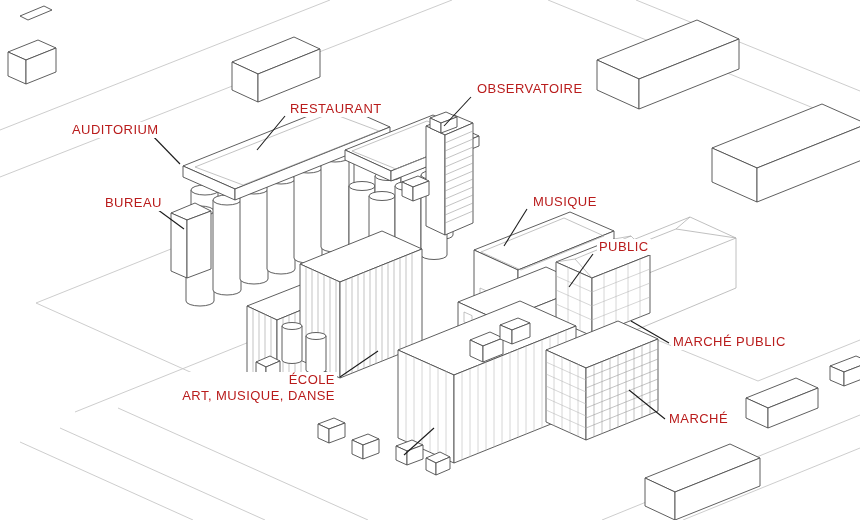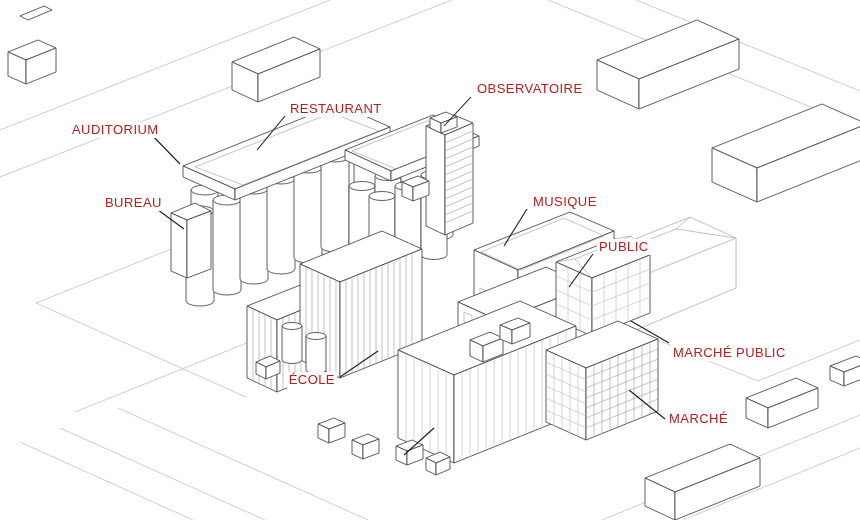--- a/index.html
+++ b/index.html
@@ -257,19 +257,20 @@
     <path class="leader" d="M404,455 L434,428"></path>
   </g>
 </svg>
 
 <div class="lbl" style="left:70px;top:122px">AUDITORIUM</div>
 <div class="lbl" style="left:288px;top:101px">RESTAURANT</div>
 <div class="lbl" style="left:475px;top:81px">OBSERVATOIRE</div>
 <div class="lbl" style="left:103px;top:195px">BUREAU</div>
 <div class="lbl" style="left:531px;top:194px">MUSIQUE</div>
 <div class="lbl" style="left:597px;top:239px">PUBLIC</div>
-<div class="lbl" style="left:671px;top:345px">MARCHÉ PUBLIC</div>
+<div class="lbl" style="left:671px;top:334px">MARCHÉ PUBLIC</div>
 <div class="lbl" style="left:667px;top:411px">MARCHÉ</div>
 <div class="lbl two-line" style="right:523px;top:372px">
   <div>ÉCOLE</div>
+  <div>ART, MUSIQUE, DANSE</div>
 </div>
 
 </div>
 
 </body></html>

